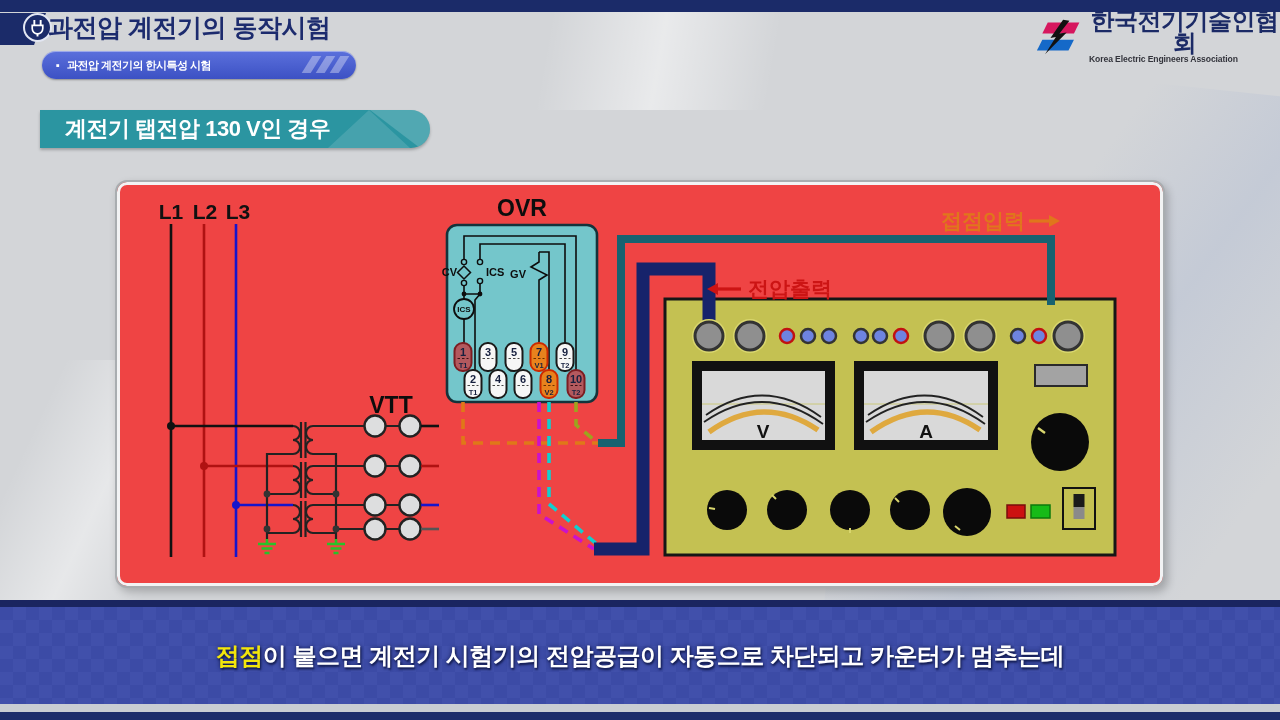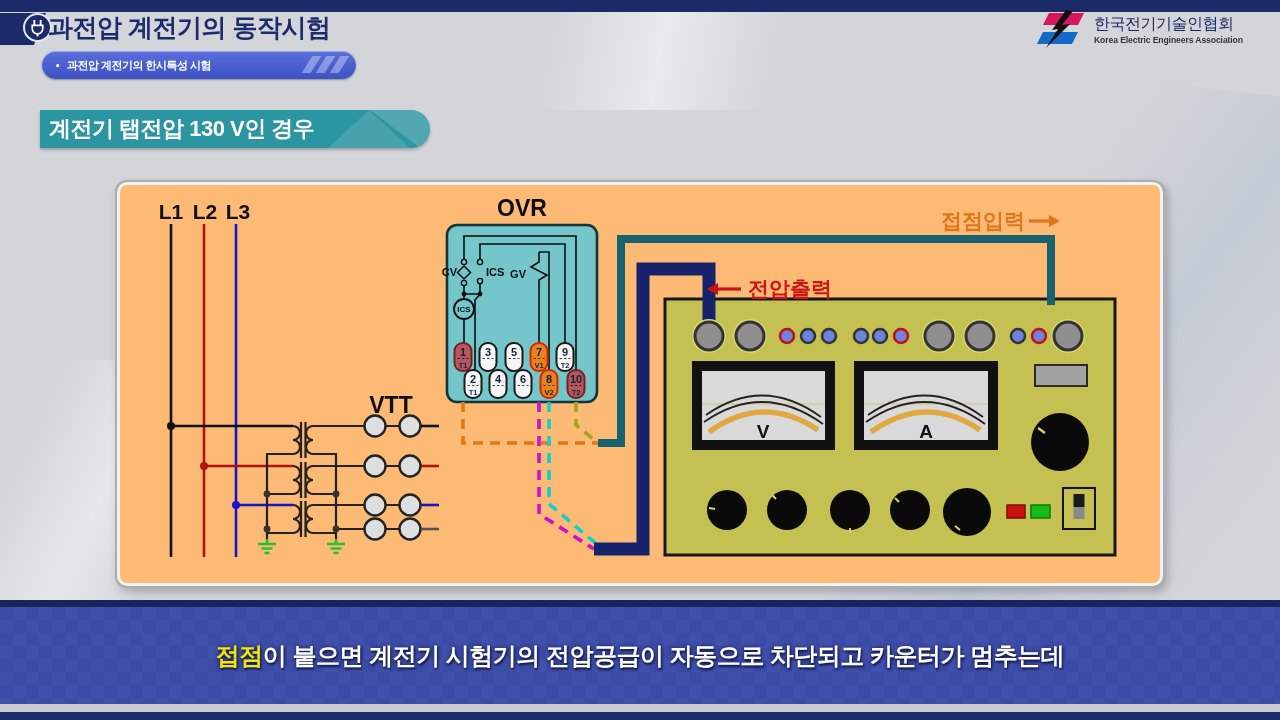--- a/index.html
+++ b/index.html
@@ -32,34 +32,34 @@
   .sub-pill { position:absolute; left:42px; top:51px; width:314px; height:28px; border-radius:14px;
     background:linear-gradient(180deg,#5b70dc,#3c51c4); box-shadow:0 1px 2px rgba(0,0,0,.35), inset 0 1px 0 rgba(255,255,255,.4);
     display:flex; align-items:center; padding-left:14px; overflow:hidden; }
   .sub-pill .bullet { color:#ffffff; font-size:11px; margin-right:7px; }
   .sub-pill .txt { color:#ffffff; font-size:11px; font-weight:bold; letter-spacing:-0.5px; }
   .pill-slashes { position:absolute; right:12px; top:5px; display:flex; gap:5px; }
   .pill-slashes i { display:block; width:9px; height:17px; background:rgba(255,255,255,.35); transform:skewX(-32deg); }
 
   
   .logo-wrap { position:absolute; left:1036px; top:10px; display:flex; align-items:center; gap:6px; }
-  .logo-text .kr { font-size:16px; font-weight:normal; color:#1b2a66; letter-spacing:-0.5px; line-height:22px; }
+  .logo-text .kr { font-size:24px; font-weight:bold; color:#1b2a66; letter-spacing:-0.5px; line-height:22px;text-align:center; }
   .logo-text .en { font-size:8.6px; font-weight:bold; color:#33343c; letter-spacing:-0.1px; }
 
   
   .banner { position:absolute; left:40px; top:110px; width:390px; height:38px; background:#2b95a1;
     border-radius:0 19px 19px 0; overflow:hidden; box-shadow:0 2px 3px rgba(0,0,0,.25); }
-  .banner .txt { position:absolute; left:9px; top:0; line-height:38px; color:#fff; font-size:22px; font-weight:bold; letter-spacing:-0.5px;text-align:right; }
+  .banner .txt { position:absolute; left:25px; top:0; line-height:38px; color:#fff; font-size:22px; font-weight:bold; letter-spacing:-0.5px;text-align:right; }
   .banner .tri1 { position:absolute; left:288px; top:0; width:82px; height:38px; background:rgba(255,255,255,.13);
     clip-path:polygon(0 100%, 50% 0, 100% 100%); }
   .banner .tri2 { position:absolute; left:330px; top:0; width:100px; height:38px; background:rgba(255,255,255,.18);
     clip-path:polygon(0 0, 100% 0, 100% 100%, 50% 100%); }
 
   
-  .panel { position:absolute; left:115px; top:180px; width:1050px; height:408px; background:#fdba74;
+  .panel { position:absolute; left:115px; top:180px; width:1050px; height:408px; background:#ef4444;
     border:2px solid #a9adb0; border-radius:12px; box-shadow:inset 0 0 0 3px #f2f3f4, 3px 4px 8px rgba(0,0,0,.22); }
   .panel svg { position:absolute; left:0; top:0; }
 
   
   text { font-family:"Liberation Sans","DejaVu Sans",sans-serif; }
   .t-phase { font-size:21px; font-weight:bold; fill:#111; }
   .t-big { font-size:23px; font-weight:bold; fill:#0d0d0d; }
   .t-wire-orange { font-size:21px; font-weight:bold; fill:#e0761c; }
   .t-wire-red { font-size:21px; font-weight:bold; fill:#cc1414; }
   .t-relay { font-size:11px; font-weight:bold; fill:#0d0d0d; }

